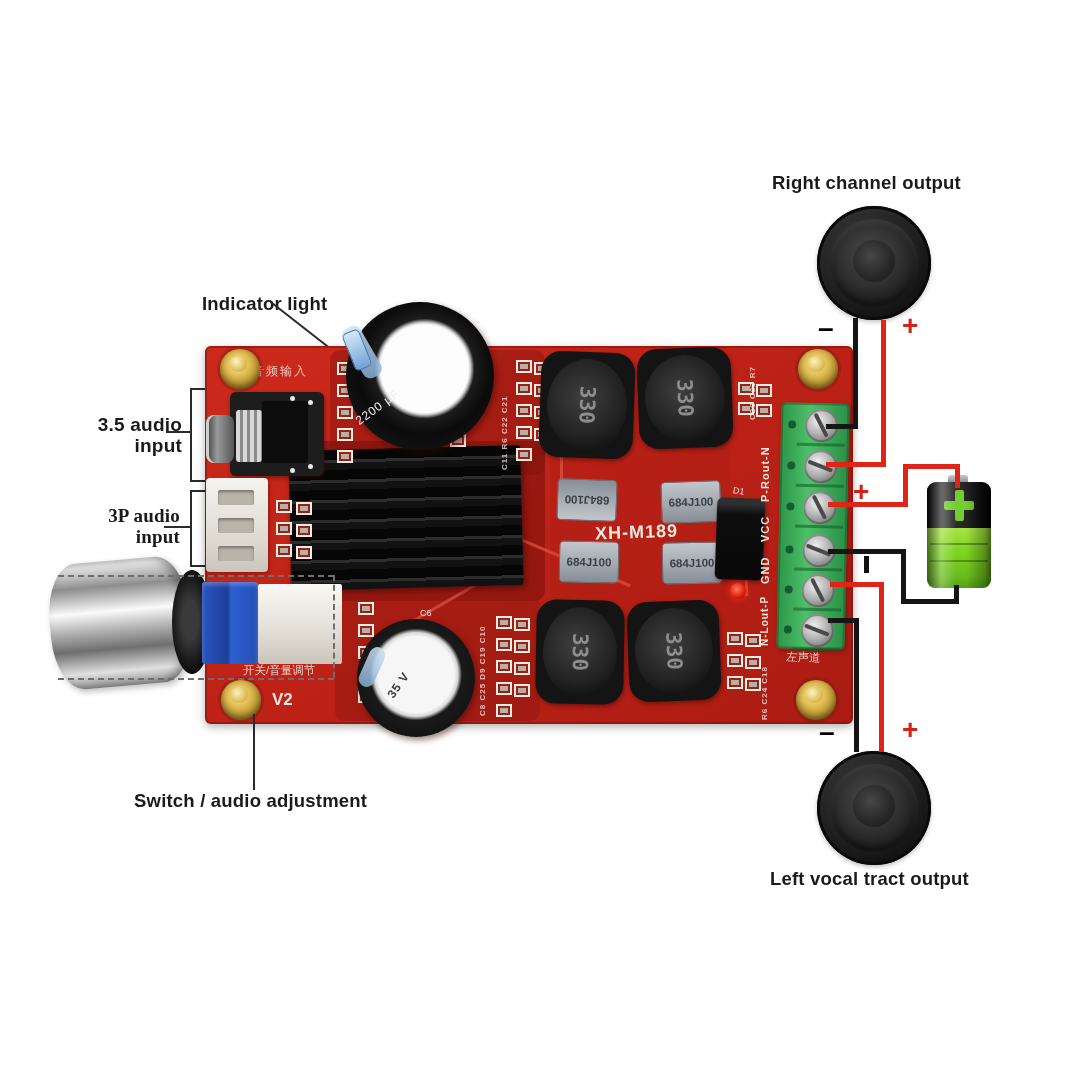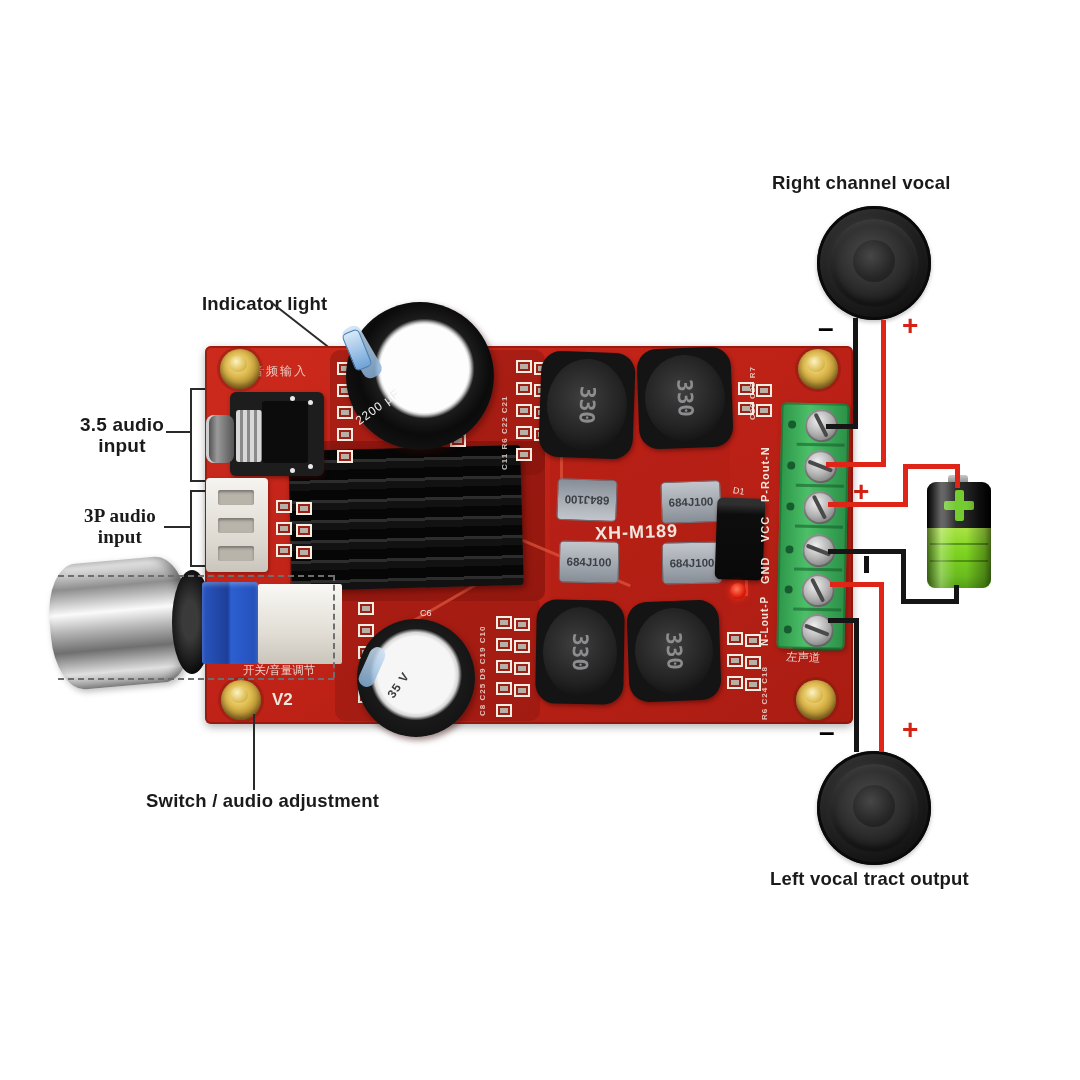--- a/index.html
+++ b/index.html
@@ -1,21 +1,21 @@
 <!DOCTYPE html>
 <html><head>
 <meta charset="utf-8">
 <style>
   html,body{margin:0;padding:0;background:#fff;}
   #stage{position:relative;width:1080px;height:1080px;background:#ffffff;overflow:hidden;
          font-family:"Liberation Sans", sans-serif;}
   .abs{position:absolute;}
   
   .lbl{position:absolute;font-weight:bold;color:#1a1a1a;font-size:18.5px;letter-spacing:.2px;white-space:nowrap;}
-  .lbl-center{text-align:center;white-space:normal;line-height:21px;font-size:19px;}
+  .lbl-center{text-align:right;white-space:normal;line-height:21px;font-size:19px;}
   .sign{position:absolute;font-weight:bold;font-size:28px;line-height:20px;}
   .sign.red{color:#d42315;}
   .line{position:absolute;background:#2a2a2a;}
   .dash-h{position:absolute;border-top:2px dashed #6e6e6e;height:0;}
   .dash-v{position:absolute;border-left:2px dashed #6e6e6e;width:0;}
   .hint{position:absolute;left:0;top:938px;width:1080px;text-align:center;color:#9d4f5e;
         font-size:18.5px;line-height:23px;}
   
   .speaker{position:absolute;width:114px;height:114px;border-radius:50%;
      background:radial-gradient(circle at 40% 35%, #3c3c3c, #232323 45%, #111 75%, #080808);
@@ -109,24 +109,24 @@
   .led-blue{position:absolute;left:348px;top:330px;width:16px;height:38px;border-radius:5px;z-index:6;transform:rotate(-22deg);
      background:linear-gradient(180deg,#d6e8f8,#6fa3d8);border:1px solid #4a7db0;}
   .diode{position:absolute;left:716px;top:498px;width:48px;height:82px;z-index:5;border-radius:6px;transform:rotate(2deg);
      background:linear-gradient(180deg,#2f2f2f 8%,#0d0d0d 20%,#090909);box-shadow:1px 2px 4px rgba(60,5,3,.5);}
 </style>
 </head>
 <body>
 
 <div id="stage">
 
-  <div class="lbl" style="left:772px;top:172px;">Right channel vocal</div>
+  <div class="lbl" style="left:772px;top:172px;">Right channel output</div>
   <div class="lbl" style="left:770px;top:868px;">Left vocal tract output</div>
   <div class="lbl" style="left:202px;top:293px;">Indicator light</div>
-  <div class="lbl" style="left:146px;top:790px;">Switch / audio adjustment</div>
+  <div class="lbl" style="left:134px;top:790px;">Switch / audio adjustment</div>
 
   <div class="lbl lbl-center" style="left:62px;top:414px;width:120px;">
     <div>3.5 audio</div>
     <div>input</div>
   </div>
   <div class="lbl lbl-center" style="left:60px;top:505px;width:120px;font-family:Liberation Serif, serif;">
     <div>3P audio</div>
     <div>input</div>
   </div>
 

